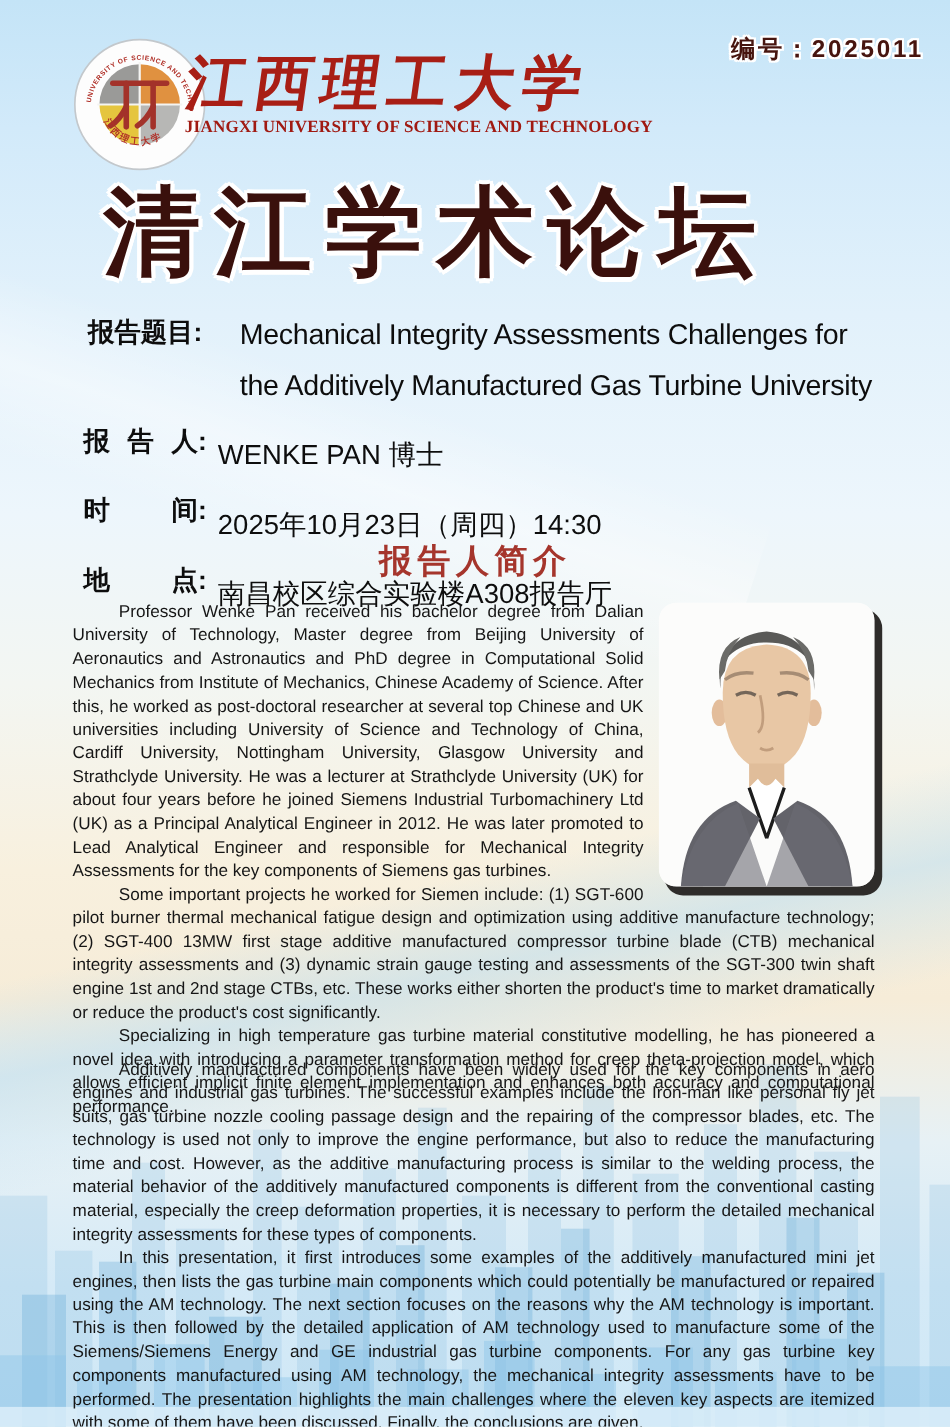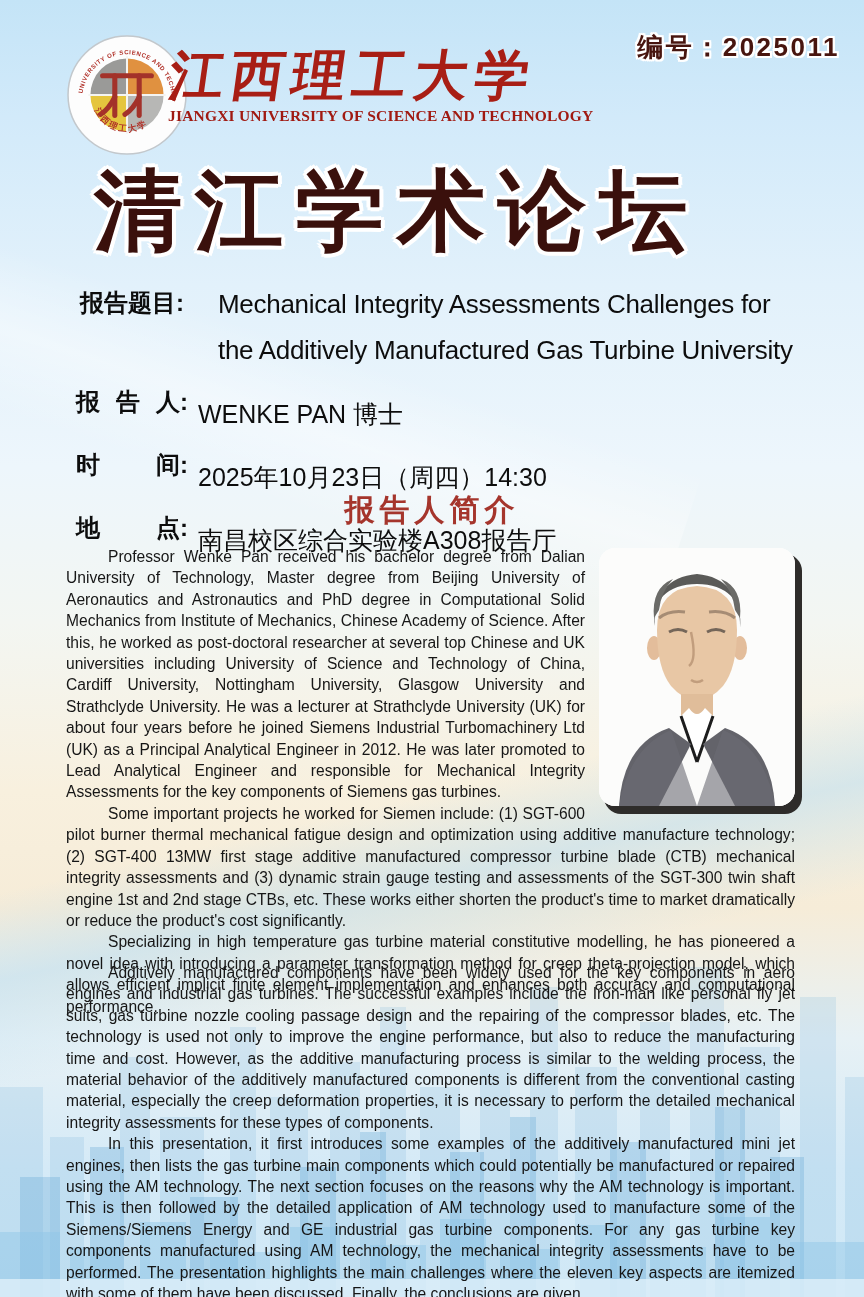--- a/index.html
+++ b/index.html
@@ -11,21 +11,21 @@
     background:linear-gradient(180deg,rgba(255,255,255,0) 0%,rgba(186,222,243,.55) 45%,rgba(255,255,255,0) 100%);}
   .streak2{left:-200px;top:330px;width:900px;height:160px;transform:rotate(18deg);
     background:linear-gradient(180deg,rgba(255,255,255,0) 0%,rgba(255,255,255,.4) 50%,rgba(255,255,255,0) 100%);}
   .skyline{position:absolute;left:0;bottom:0;width:864px;height:330px;}
   
   .logo{position:absolute;left:66px;top:34px;width:122px;height:122px;}
   .univ-cn{position:absolute;left:170px;top:40px;font-size:54px;font-weight:900;color:#a81e15;
     letter-spacing:7px;transform:skewX(-8deg);white-space:nowrap;}
   .univ-en{position:absolute;left:168px;top:107px;font-family:"Liberation Serif","DejaVu Serif",serif;
     font-size:15.5px;font-weight:bold;color:#a01a12;letter-spacing:.2px;white-space:nowrap;}
-  .serial{position:absolute;right:24px;top:30px;font-size:26px;font-weight:900;color:#47150f;letter-spacing:2.5px;
+  .serial{position:absolute;right:24px;top:30px;font-size:22px;font-weight:900;color:#47150f;letter-spacing:2.5px;
     text-shadow:-2px -2px 0 #fff,2px -2px 0 #fff,-2px 2px 0 #fff,2px 2px 0 #fff,0 2px 0 #fff,0 -2px 0 #fff,2px 0 0 #fff,-2px 0 0 #fff;}
   .forum-title{position:absolute;left:0;top:152px;width:700px;text-align:right;
     font-size:88px;font-weight:900;color:#3a100c;letter-spacing:13px;text-indent:13px;white-space:nowrap;
     text-shadow:-3px -3px 0 #fff,3px -3px 0 #fff,-3px 3px 0 #fff,3px 3px 0 #fff,0 4px 0 #fff,0 -4px 0 #fff,4px 0 0 #fff,-4px 0 0 #fff;}
   
   .info{position:absolute;left:66px;top:281px;width:740px;color:#0d0d0d;}
   .irow{display:flex;align-items:flex-start;margin-bottom:7px;}
   .ilabel{flex:0 0 132px;display:flex;font-size:24px;font-weight:900;line-height:44px;white-space:nowrap;justify-content:center;}
   .lchars{display:inline-block;}
   .sp3{letter-spacing:16px;margin-right:-16px;}

